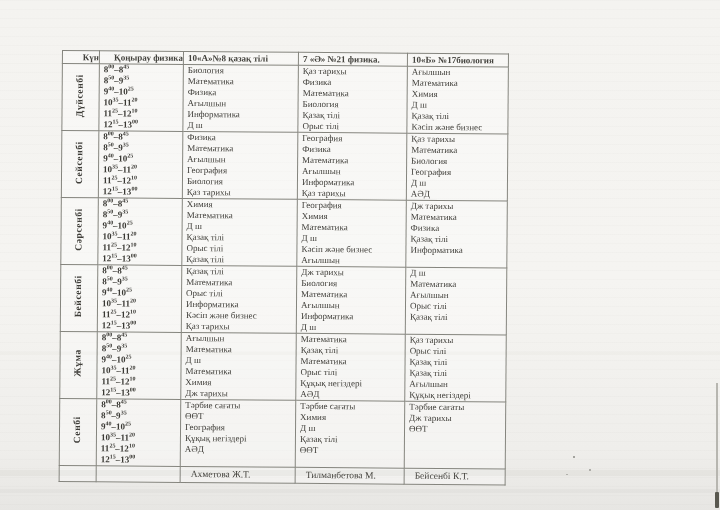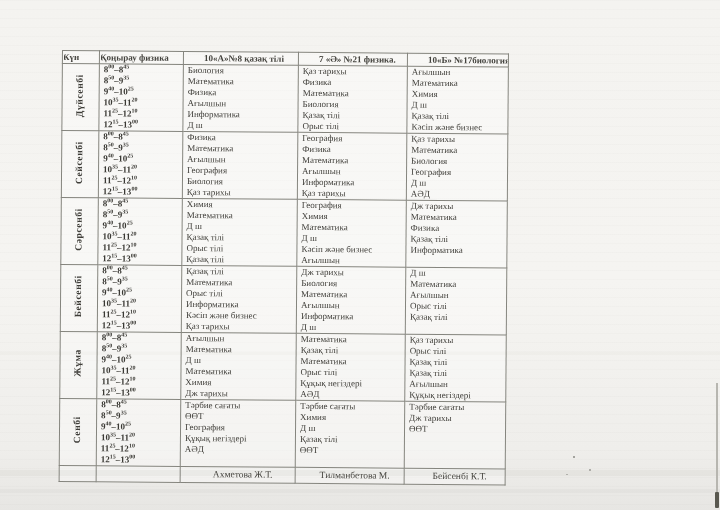--- a/index.html
+++ b/index.html
@@ -21,39 +21,39 @@
   .band.b2 { top:489px; height:4px; background:rgba(120,118,110,0.05); }
   .band.b3 { top:352px; height:3px; background:rgba(120,118,110,0.03); }
 
   .tilt { position:absolute; left:62px; top:50px; transform:rotate(0.45deg); transform-origin:0 0; }
 
   table { border-collapse:collapse; table-layout:fixed; width:446px; background:rgba(255,255,255,0.35); }
   th, td { border:1px solid #85857e; padding:0; vertical-align:top; font-weight:normal; }
 
   thead th {
     height:12px; line-height:12px; font-size:9px; font-weight:bold;
-    color:#44433e; white-space:nowrap; overflow:hidden; text-align:left; padding-left:20px;
-  }
-  thead th.center { text-align:left; padding-left:0;border-radius:6px; }
+    color:#44433e; white-space:nowrap; overflow:hidden; text-align:left; padding-left:4px;
+  }
+  thead th.center { text-align:right; padding-left:0;border-radius:6px; }
 
   .day-cell { text-align:center; vertical-align:middle; }
   .vert {
     writing-mode:vertical-rl; transform:rotate(180deg); display:inline-block;
     font-weight:bold; font-size:9.5px; color:#3e3d38; letter-spacing:0.6px; line-height:1;
   }
 
   .line {
     height:11px; line-height:11px; font-size:9px; color:#403f3a;
     padding-left:4px; white-space:nowrap; overflow:hidden;
   }
   .time-line { font-weight:bold; color:#3a3934; }
   .time-line sup { font-size:6px; line-height:0; }
 
   tfoot td { height:15px; line-height:15px; font-size:9.5px; color:#403f3a; }
-  tfoot td.teacher { padding-left:10px; white-space:nowrap; overflow:hidden;text-align:center; }
+  tfoot td.teacher { padding-left:10px; white-space:nowrap; overflow:hidden; }
 
   .edge-line { position:absolute; left:716px; top:383px; width:2px; height:112px; background:#b7b6b0; }
   .edge-blob { position:absolute; left:715px; top:492px; width:4px; height:16px; background:#59584f; border-radius:1px; }
   .speck { position:absolute; border-radius:50%; }
   .s1 { left:573px; top:456px; width:2px; height:2px; background:#8a8a84; }
   .s2 { left:589px; top:469px; width:2px; height:2px; background:#9a9a94; }
   .s3 { left:566px; top:474px; width:2px; height:1px; background:#a0a09a; }
 </style>
 </head>
 <body>

